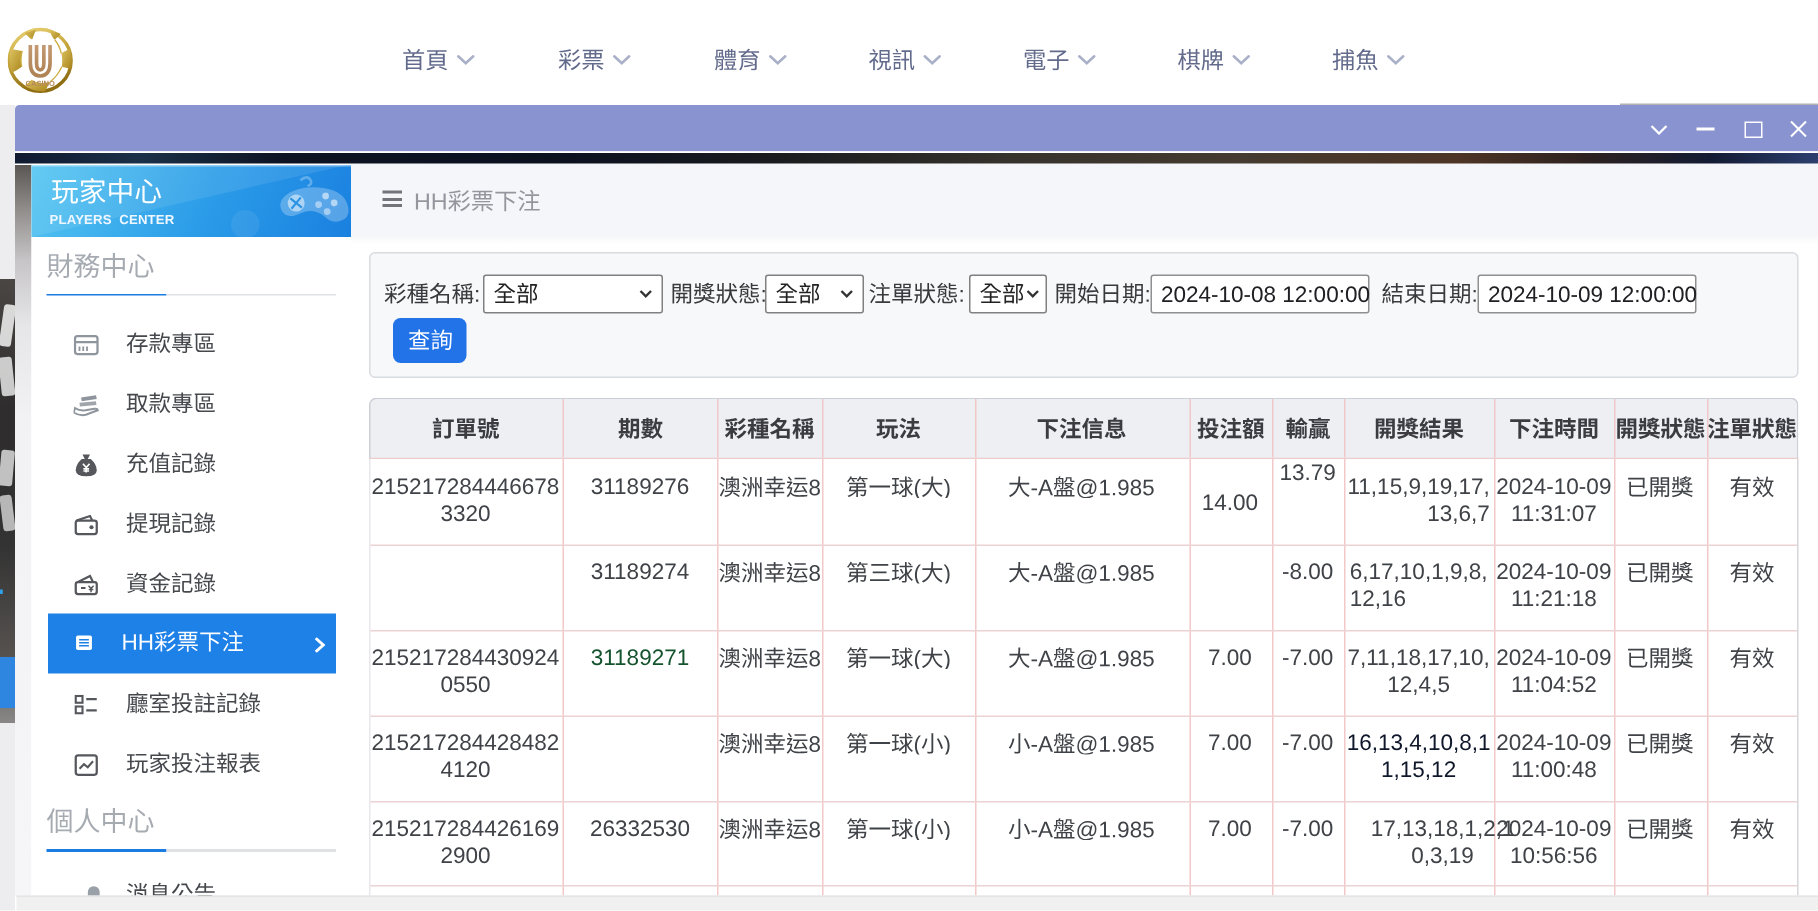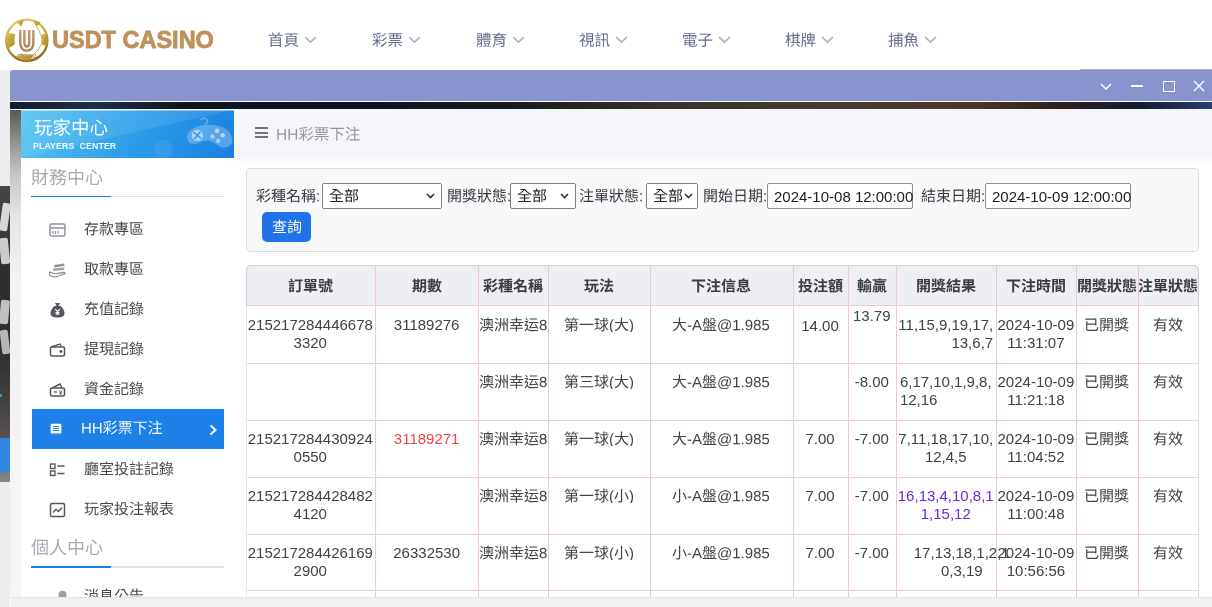--- a/index.html
+++ b/index.html
@@ -420,21 +420,20 @@
 <path d="M2.2 14.5 Q0.6 22 2.6 30.5 Q5.5 29.5 9.5 26.5 Q8.3 21.5 9.8 16 Q6 15.5 2.2 14.5 Z" fill="url(#patch)"></path>
 <path d="M12 39.5 Q17 43.2 25 42.8 L28.5 36.5 Q21.5 38.5 16.5 35.5 Z" fill="url(#patch)"></path>
 <path d="M41.5 14.5 Q43.4 21 42.6 28 L36.2 26.5 Q37 21 35.8 17.5 Z" fill="url(#patch)"></path>
 <path d="M12 3.8 L19 1.8 L16.5 8 Q14 7.5 12 3.8 Z" fill="url(#patch)"></path>
 <path d="M28 1.8 L35.5 4.5 L31.5 8.5 Q29.5 7 28 1.8 Z" fill="url(#patch)"></path>
 <path d="M9.8 16 Q8.3 21.5 9.5 26.5 M16.5 35.5 L12 39.5 M16.5 8 L12 3.8 M31.5 8.5 Q34.8 12.5 35.8 17.5 M36.2 26.5 Q33.5 32.5 28.5 36.5" stroke="#cfae45" stroke-width="0.9" fill="none"></path>
 <path d="M17.3 12 V24 Q17.3 30.6 21.8 30.6 Q26.3 30.6 26.3 24 V12" stroke="url(#uu)" stroke-width="6.6" fill="none"></path>
 <path d="M17.3 12 V24 Q17.3 30.6 21.8 30.6 Q26.3 30.6 26.3 24 V12" stroke="#fff" stroke-width="1.7" fill="none"></path>
 <text x="21.8" y="39.5" font-size="5" font-weight="bold" fill="#b5895c" text-anchor="middle" font-family="Liberation Sans">CASINO</text>
 </svg>
-    <div class="abs" style="left:52px;top:26.5px;font-size:23.5px;font-weight:700;color:#bf9058;-webkit-text-stroke:0.8px #bf9058;white-space:nowrap">USDT CASINO</div>
     <svg class="cj abs" style="left:268.0px;top:31.5px;width:31.0px;height:15.5px;" viewBox="0 0 2000 1000" fill="#636b8c">
       <g transform="translate(0,880) scale(1,-1)">
         <use href="#nav0"></use>
       </g>
     </svg>
     <svg class="abs" style="left:304.0px;top:36px" width="13" height="8" viewBox="0 0 13 8">
       <path d="M1.5 1.5 L6.5 6.2 L11.5 1.5" stroke="#a9b0c8" stroke-width="1.7" fill="none" stroke-linecap="round"></path>
     </svg>
     <svg class="cj abs" style="left:372.0px;top:31.5px;width:31.0px;height:15.5px;" viewBox="0 0 2000 1000" fill="#636b8c">
       <g transform="translate(0,880) scale(1,-1)">
@@ -805,38 +804,39 @@
         </g>
       </svg>
     </div>
     <div class="abs" style="left:649.8px;top:305.7px;width:142.7px;height:56.9px;display:flex;align-items:flex-start;padding-top:11.5px;justify-content:center">
       <svg class="cj" style="width:97.8px;height:15.0px;" viewBox="0 0 6517.6 1000" fill="#3f4247">
         <g transform="translate(0,880) scale(1,-1)">
           <use href="#bigA"></use>
         </g>
       </svg>
     </div>
-    <div class="abs" style="left:792.5px;top:305.7px;width:55px;height:56.9px;display:flex;align-items:flex-start;padding-top:11px;justify-content:center;text-align:center;font-size:15px;line-height:18px;color:#3f4247">14.00</div>
+    <div class="abs" style="left:792.5px;top:305.7px;width:55px;height:56.9px;display:flex;align-items:flex-start;padding-top:21px;justify-content:center;text-align:center;font-size:15px;line-height:18px;color:#3f4247">14.00</div>
     <div class="abs" style="left:847.5px;top:305.7px;width:48.5px;height:56.9px;display:flex;align-items:flex-start;padding-top:1px;justify-content:center;text-align:center;font-size:15px;line-height:18px;color:#3f4247">13.79</div>
     <div class="abs" style="left:896px;top:305.7px;width:99.5px;height:56.9px;display:flex;align-items:flex-start;padding-top:10.5px;justify-content:center;text-align:right;font-size:15px;line-height:18px;color:#3f4247">11,15,9,19,17,<br>13,6,7</div>
     <div class="abs" style="left:995.5px;top:305.7px;width:80.8px;height:56.9px;display:flex;align-items:flex-start;padding-top:10.5px;justify-content:center;text-align:center;font-size:15px;line-height:18px;color:#3f4247">2024-10-09<br>11:31:07</div>
     <div class="abs" style="left:1076.3px;top:305.7px;width:61.2px;height:56.9px;display:flex;align-items:flex-start;padding-top:11.5px;justify-content:center">
       <svg class="cj" style="width:45.0px;height:15.0px;" viewBox="0 0 3000 1000" fill="#3f4247">
         <g transform="translate(0,880) scale(1,-1)">
           <use href="#ykj"></use>
         </g>
       </svg>
     </div>
     <div class="abs" style="left:1137.5px;top:305.7px;width:61.5px;height:56.9px;display:flex;align-items:flex-start;padding-top:11.5px;justify-content:center">
       <svg class="cj" style="width:30.0px;height:15.0px;" viewBox="0 0 2000 1000" fill="#3f4247">
         <g transform="translate(0,880) scale(1,-1)">
           <use href="#yx"></use>
         </g>
       </svg>
     </div>
+    <div class="abs" style="left:375px;top:362.6px;width:103.3px;height:57px;display:flex;align-items:flex-start;padding-top:10.5px;justify-content:center;text-align:center;font-size:15px;line-height:18px;color:#3f4247">31189274</div>
     <div class="abs" style="left:478.3px;top:362.6px;width:69.8px;height:57px;display:flex;align-items:flex-start;padding-top:11.5px;justify-content:center">
       <svg class="cj" style="width:68.3px;height:15.0px;" viewBox="0 0 4556.2 1000" fill="#3f4247">
         <g transform="translate(0,880) scale(1,-1)">
           <use href="#aozhou"></use>
         </g>
       </svg>
     </div>
     <div class="abs" style="left:548.1px;top:362.6px;width:101.7px;height:57px;display:flex;align-items:flex-start;padding-top:11.5px;justify-content:center">
       <svg class="cj" style="width:70.0px;height:15.0px;" viewBox="0 0 4666 1000" fill="#3f4247">
         <g transform="translate(0,880) scale(1,-1)">
@@ -862,21 +862,21 @@
       </svg>
     </div>
     <div class="abs" style="left:1137.5px;top:362.6px;width:61.5px;height:57px;display:flex;align-items:flex-start;padding-top:11.5px;justify-content:center">
       <svg class="cj" style="width:30.0px;height:15.0px;" viewBox="0 0 2000 1000" fill="#3f4247">
         <g transform="translate(0,880) scale(1,-1)">
           <use href="#yx"></use>
         </g>
       </svg>
     </div>
     <div class="abs" style="left:245.6px;top:419.6px;width:129.4px;height:56.9px;display:flex;align-items:flex-start;padding-top:10.5px;justify-content:center;text-align:center;font-size:15px;line-height:18px;color:#3f4247">215217284430924<br>0550</div>
-    <div class="abs" style="left:375px;top:419.6px;width:103.3px;height:64px;display:flex;align-items:flex-start;padding-top:10.5px;justify-content:center;text-align:right;font-size:15px;line-height:18px;color:#ef4444">31189271</div>
+    <div class="abs" style="left:375px;top:419.6px;width:103.3px;height:64px;display:flex;align-items:flex-start;padding-top:10.5px;justify-content:center;text-align:right;font-size:15px;line-height:18px;color:#14532d">31189271</div>
     <div class="abs" style="left:478.3px;top:419.6px;width:69.8px;height:56.9px;display:flex;align-items:flex-start;padding-top:11.5px;justify-content:center">
       <svg class="cj" style="width:68.3px;height:15.0px;" viewBox="0 0 4556.2 1000" fill="#3f4247">
         <g transform="translate(0,880) scale(1,-1)">
           <use href="#aozhou"></use>
         </g>
       </svg>
     </div>
     <div class="abs" style="left:548.1px;top:419.6px;width:101.7px;height:56.9px;display:flex;align-items:flex-start;padding-top:11.5px;justify-content:center">
       <svg class="cj" style="width:70.0px;height:15.0px;" viewBox="0 0 4666 1000" fill="#3f4247">
         <g transform="translate(0,880) scale(1,-1)">
@@ -926,21 +926,21 @@
     </div>
     <div class="abs" style="left:649.8px;top:476.5px;width:142.7px;height:57px;display:flex;align-items:flex-start;padding-top:11.5px;justify-content:center">
       <svg class="cj" style="width:97.8px;height:15.0px;" viewBox="0 0 6517.6 1000" fill="#3f4247">
         <g transform="translate(0,880) scale(1,-1)">
           <use href="#smallA"></use>
         </g>
       </svg>
     </div>
     <div class="abs" style="left:792.5px;top:476.5px;width:55px;height:57px;display:flex;align-items:flex-start;padding-top:10.5px;justify-content:center;text-align:center;font-size:15px;line-height:18px;color:#3f4247">7.00</div>
     <div class="abs" style="left:847.5px;top:476.5px;width:48.5px;height:57px;display:flex;align-items:flex-start;padding-top:10.5px;justify-content:center;text-align:center;font-size:15px;line-height:18px;color:#3f4247">-7.00</div>
-    <div class="abs" style="left:896px;top:476.5px;width:99.5px;height:57px;display:flex;align-items:flex-start;padding-top:10.5px;justify-content:center;text-align:center;font-size:15px;line-height:18px;color:#6d28d9">16,13,4,10,8,1<br>1,15,12</div>
+    <div class="abs" style="left:896px;top:476.5px;width:99.5px;height:57px;display:flex;align-items:flex-start;padding-top:10.5px;justify-content:center;text-align:center;font-size:15px;line-height:18px;color:#0f172a">16,13,4,10,8,1<br>1,15,12</div>
     <div class="abs" style="left:995.5px;top:476.5px;width:80.8px;height:57px;display:flex;align-items:flex-start;padding-top:10.5px;justify-content:center;text-align:center;font-size:15px;line-height:18px;color:#3f4247">2024-10-09<br>11:00:48</div>
     <div class="abs" style="left:1076.3px;top:476.5px;width:61.2px;height:57px;display:flex;align-items:flex-start;padding-top:11.5px;justify-content:center">
       <svg class="cj" style="width:45.0px;height:15.0px;" viewBox="0 0 3000 1000" fill="#3f4247">
         <g transform="translate(0,880) scale(1,-1)">
           <use href="#ykj"></use>
         </g>
       </svg>
     </div>
     <div class="abs" style="left:1137.5px;top:476.5px;width:61.5px;height:57px;display:flex;align-items:flex-start;padding-top:11.5px;justify-content:center">
       <svg class="cj" style="width:30.0px;height:15.0px;" viewBox="0 0 2000 1000" fill="#3f4247">

